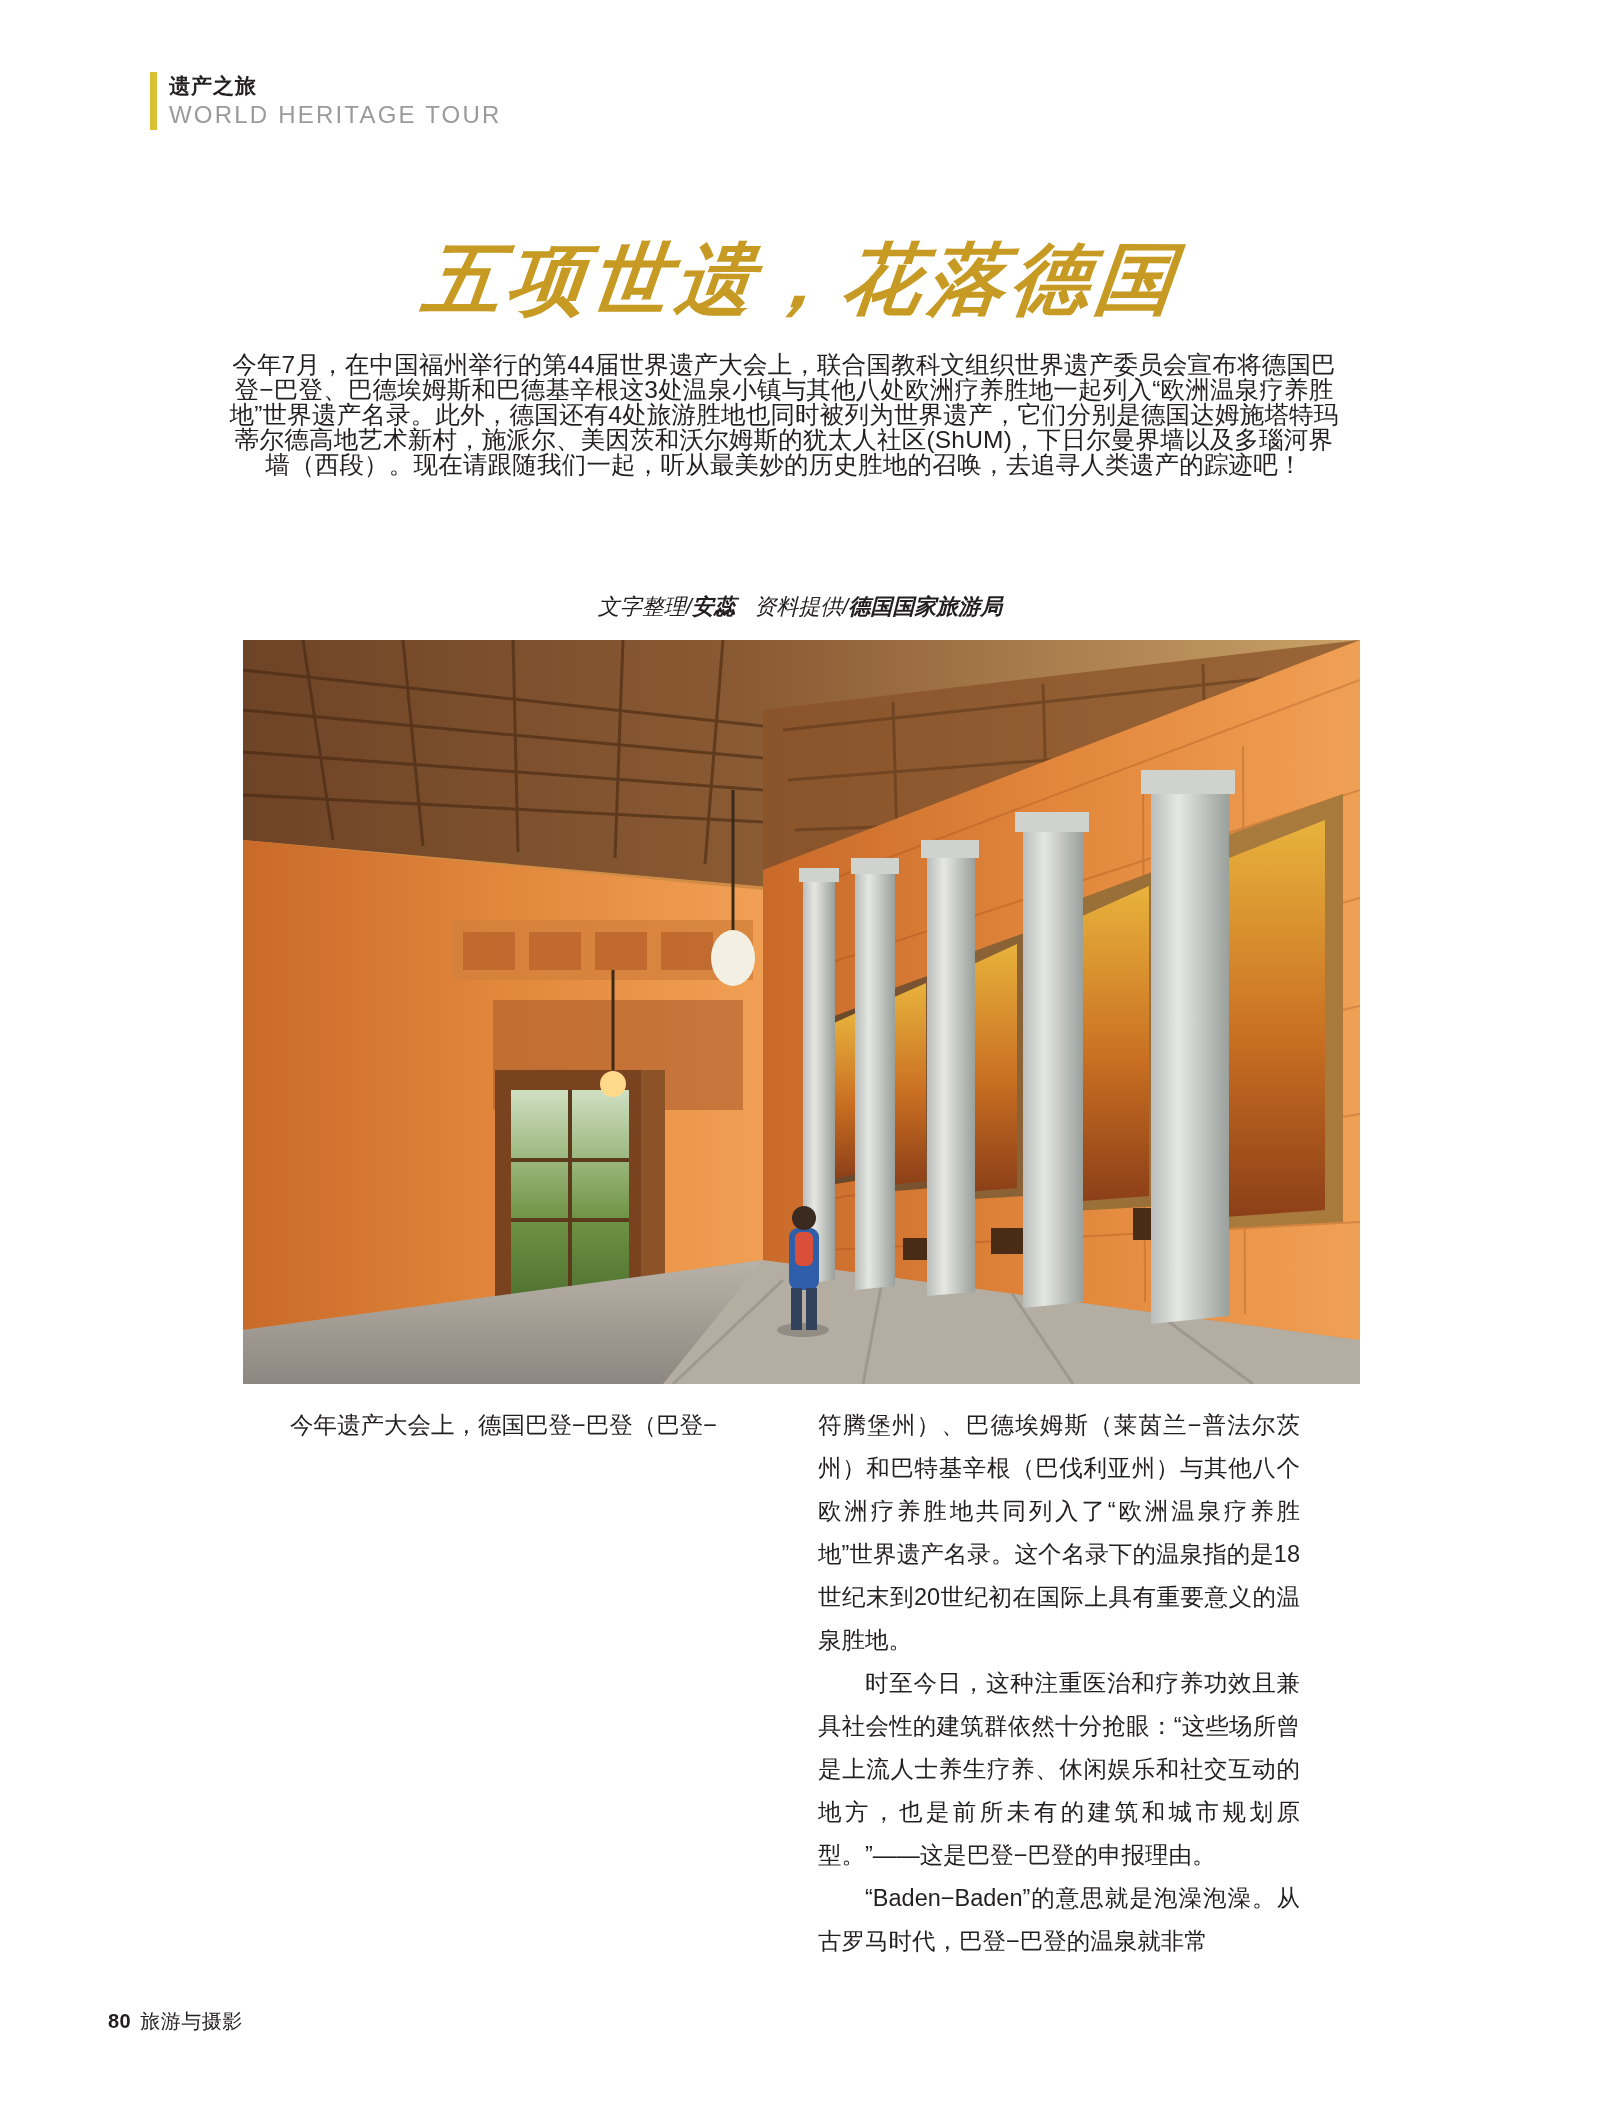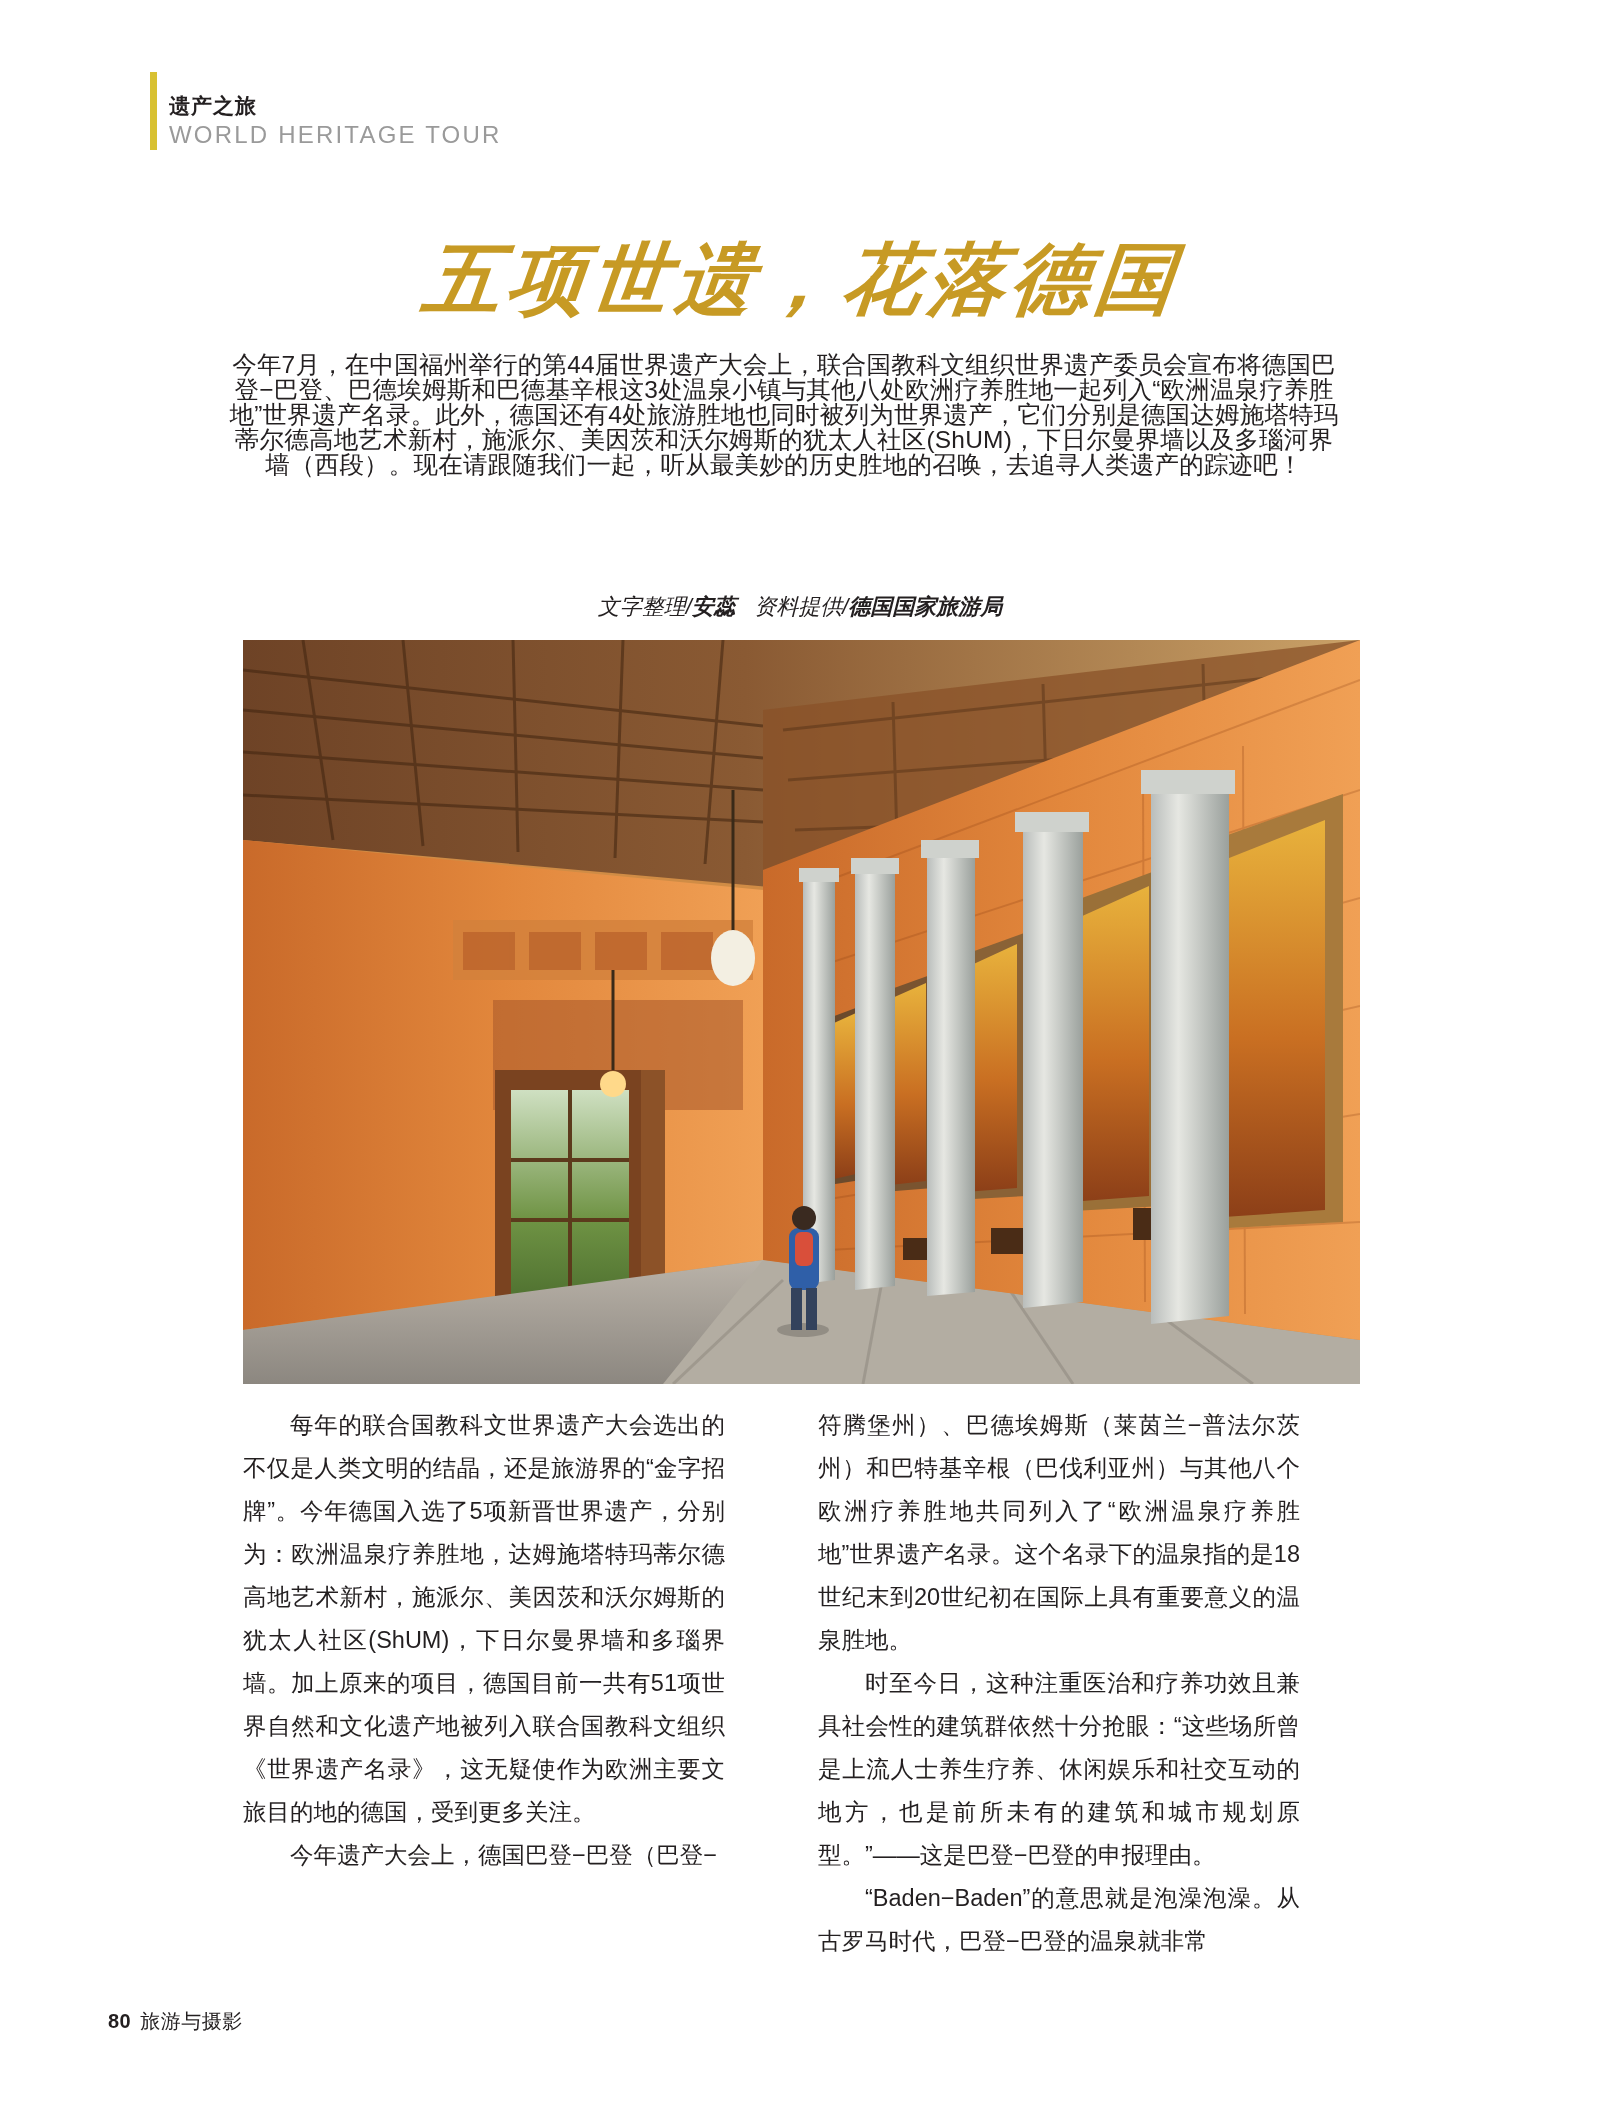--- a/index.html
+++ b/index.html
@@ -27,21 +27,20 @@
     background: #d8c132;
     margin-right: 12px;
   }
   .header-text { display: flex; flex-direction: column; justify-content: center; }
   .header-cn {
     font-size: 21px;
     font-weight: bold;
     letter-spacing: 1px;
     color: #231f20;
     line-height: 1.35;
-    margin-top: 20px;
   }
   .header-en {
     font-size: 24px;
     letter-spacing: 2.2px;
     color: #9a9a9a;
     line-height: 1.25;
     font-weight: 300;
   }
 
   
@@ -304,21 +303,20 @@
       <rect x="546" y="588" width="30" height="62" rx="9" fill="#2f5fa8"></rect>
       <rect x="548" y="648" width="11" height="42" fill="#33425c"></rect>
       <rect x="563" y="648" width="11" height="42" fill="#33425c"></rect>
       <circle cx="561" cy="578" r="12" fill="#3a2a20"></circle>
       <rect x="552" y="592" width="18" height="34" rx="6" fill="#d94f3a"></rect>
     </g>
   </svg>
 </div>
 
 <div class="col col-left">
-  <p class="indent">每年的联合国教科文世界遗产大会选出的不仅是人类文明的结晶，还是旅游界的“金字招牌”。今年德国入选了5项新晋世界遗产，分别为：欧洲温泉疗养胜地，达姆施塔特玛蒂尔德高地艺术新村，施派尔、美因茨和沃尔姆斯的犹太人社区(ShUM)，下日尔曼界墙和多瑙界墙。加上原来的项目，德国目前一共有51项世界自然和文化遗产地被列入联合国教科文组织《世界遗产名录》，这无疑使作为欧洲主要文旅目的地的德国，受到更多关注。</p>
   <p class="indent">今年遗产大会上，德国巴登−巴登（巴登−</p>
 </div>
 
 <div class="col col-right">
   <p>符腾堡州）、巴德埃姆斯（莱茵兰−普法尔茨州）和巴特基辛根（巴伐利亚州）与其他八个欧洲疗养胜地共同列入了“欧洲温泉疗养胜地”世界遗产名录。这个名录下的温泉指的是18世纪末到20世纪初在国际上具有重要意义的温泉胜地。</p>
   <p class="indent">时至今日，这种注重医治和疗养功效且兼具社会性的建筑群依然十分抢眼：“这些场所曾是上流人士养生疗养、休闲娱乐和社交互动的地方，也是前所未有的建筑和城市规划原型。”——这是巴登−巴登的申报理由。</p>
   <p class="indent">“Baden−Baden”的意思就是泡澡泡澡。从古罗马时代，巴登−巴登的温泉就非常</p>
 </div>
 
 <div class="footer">

